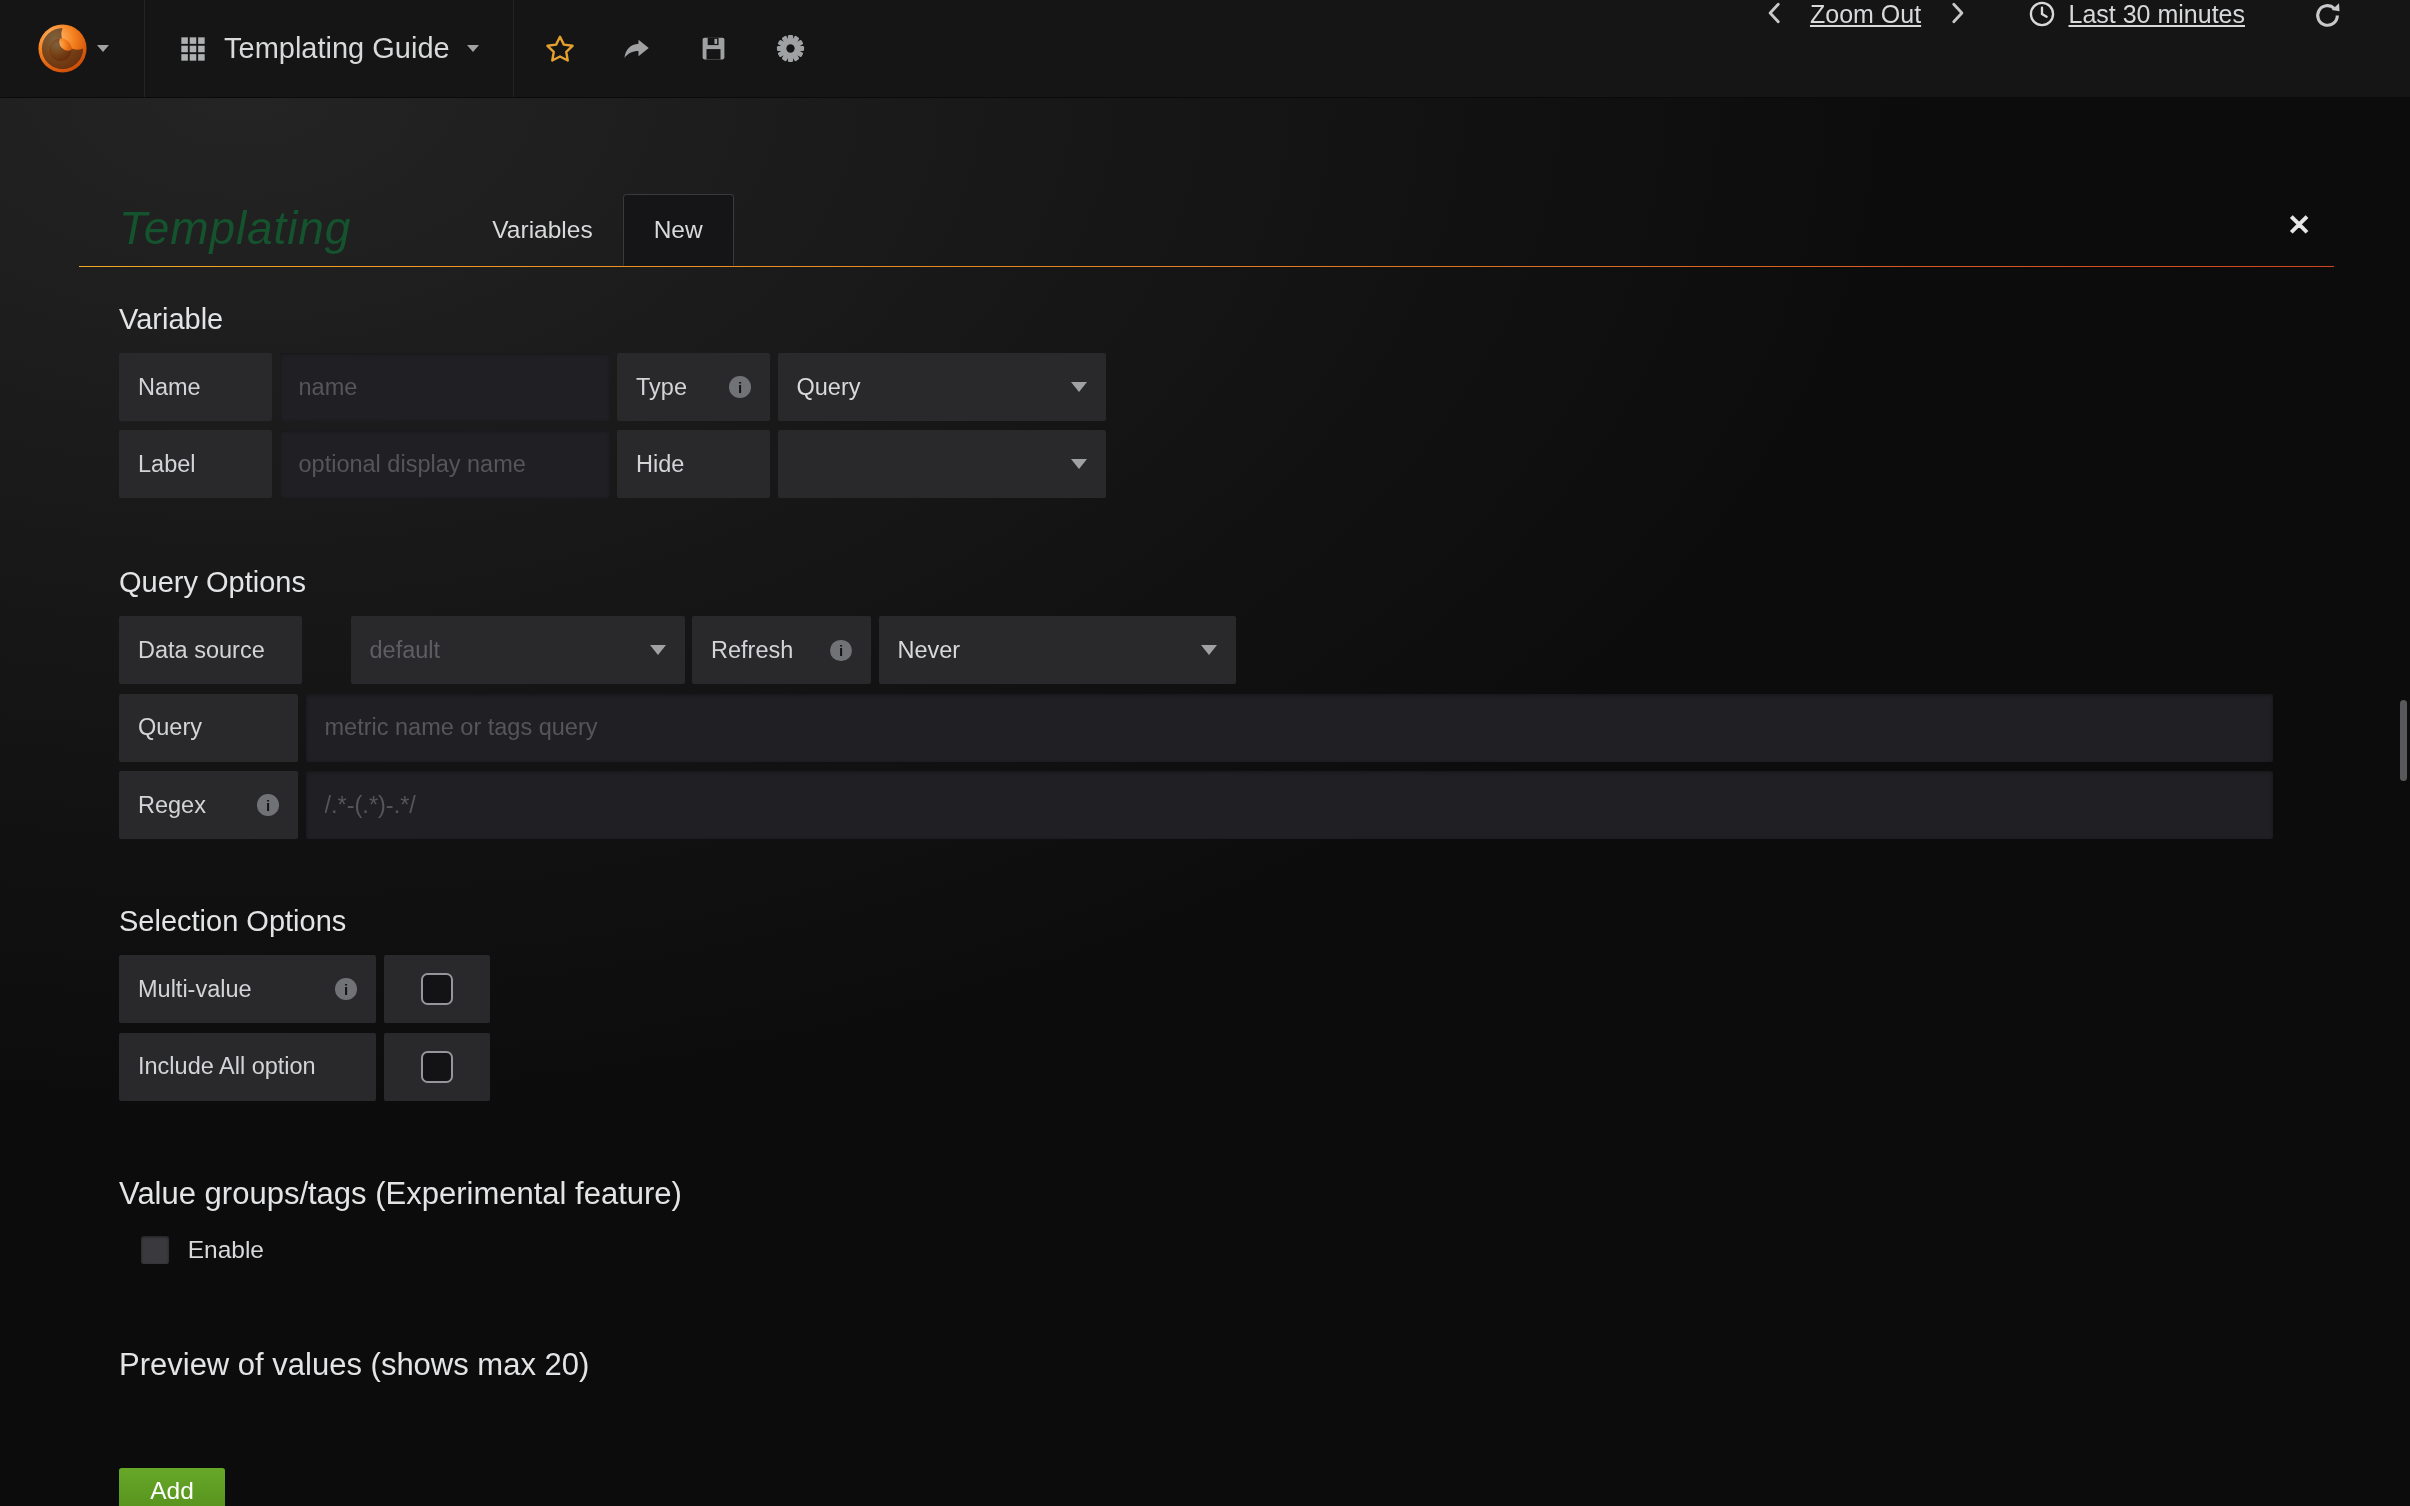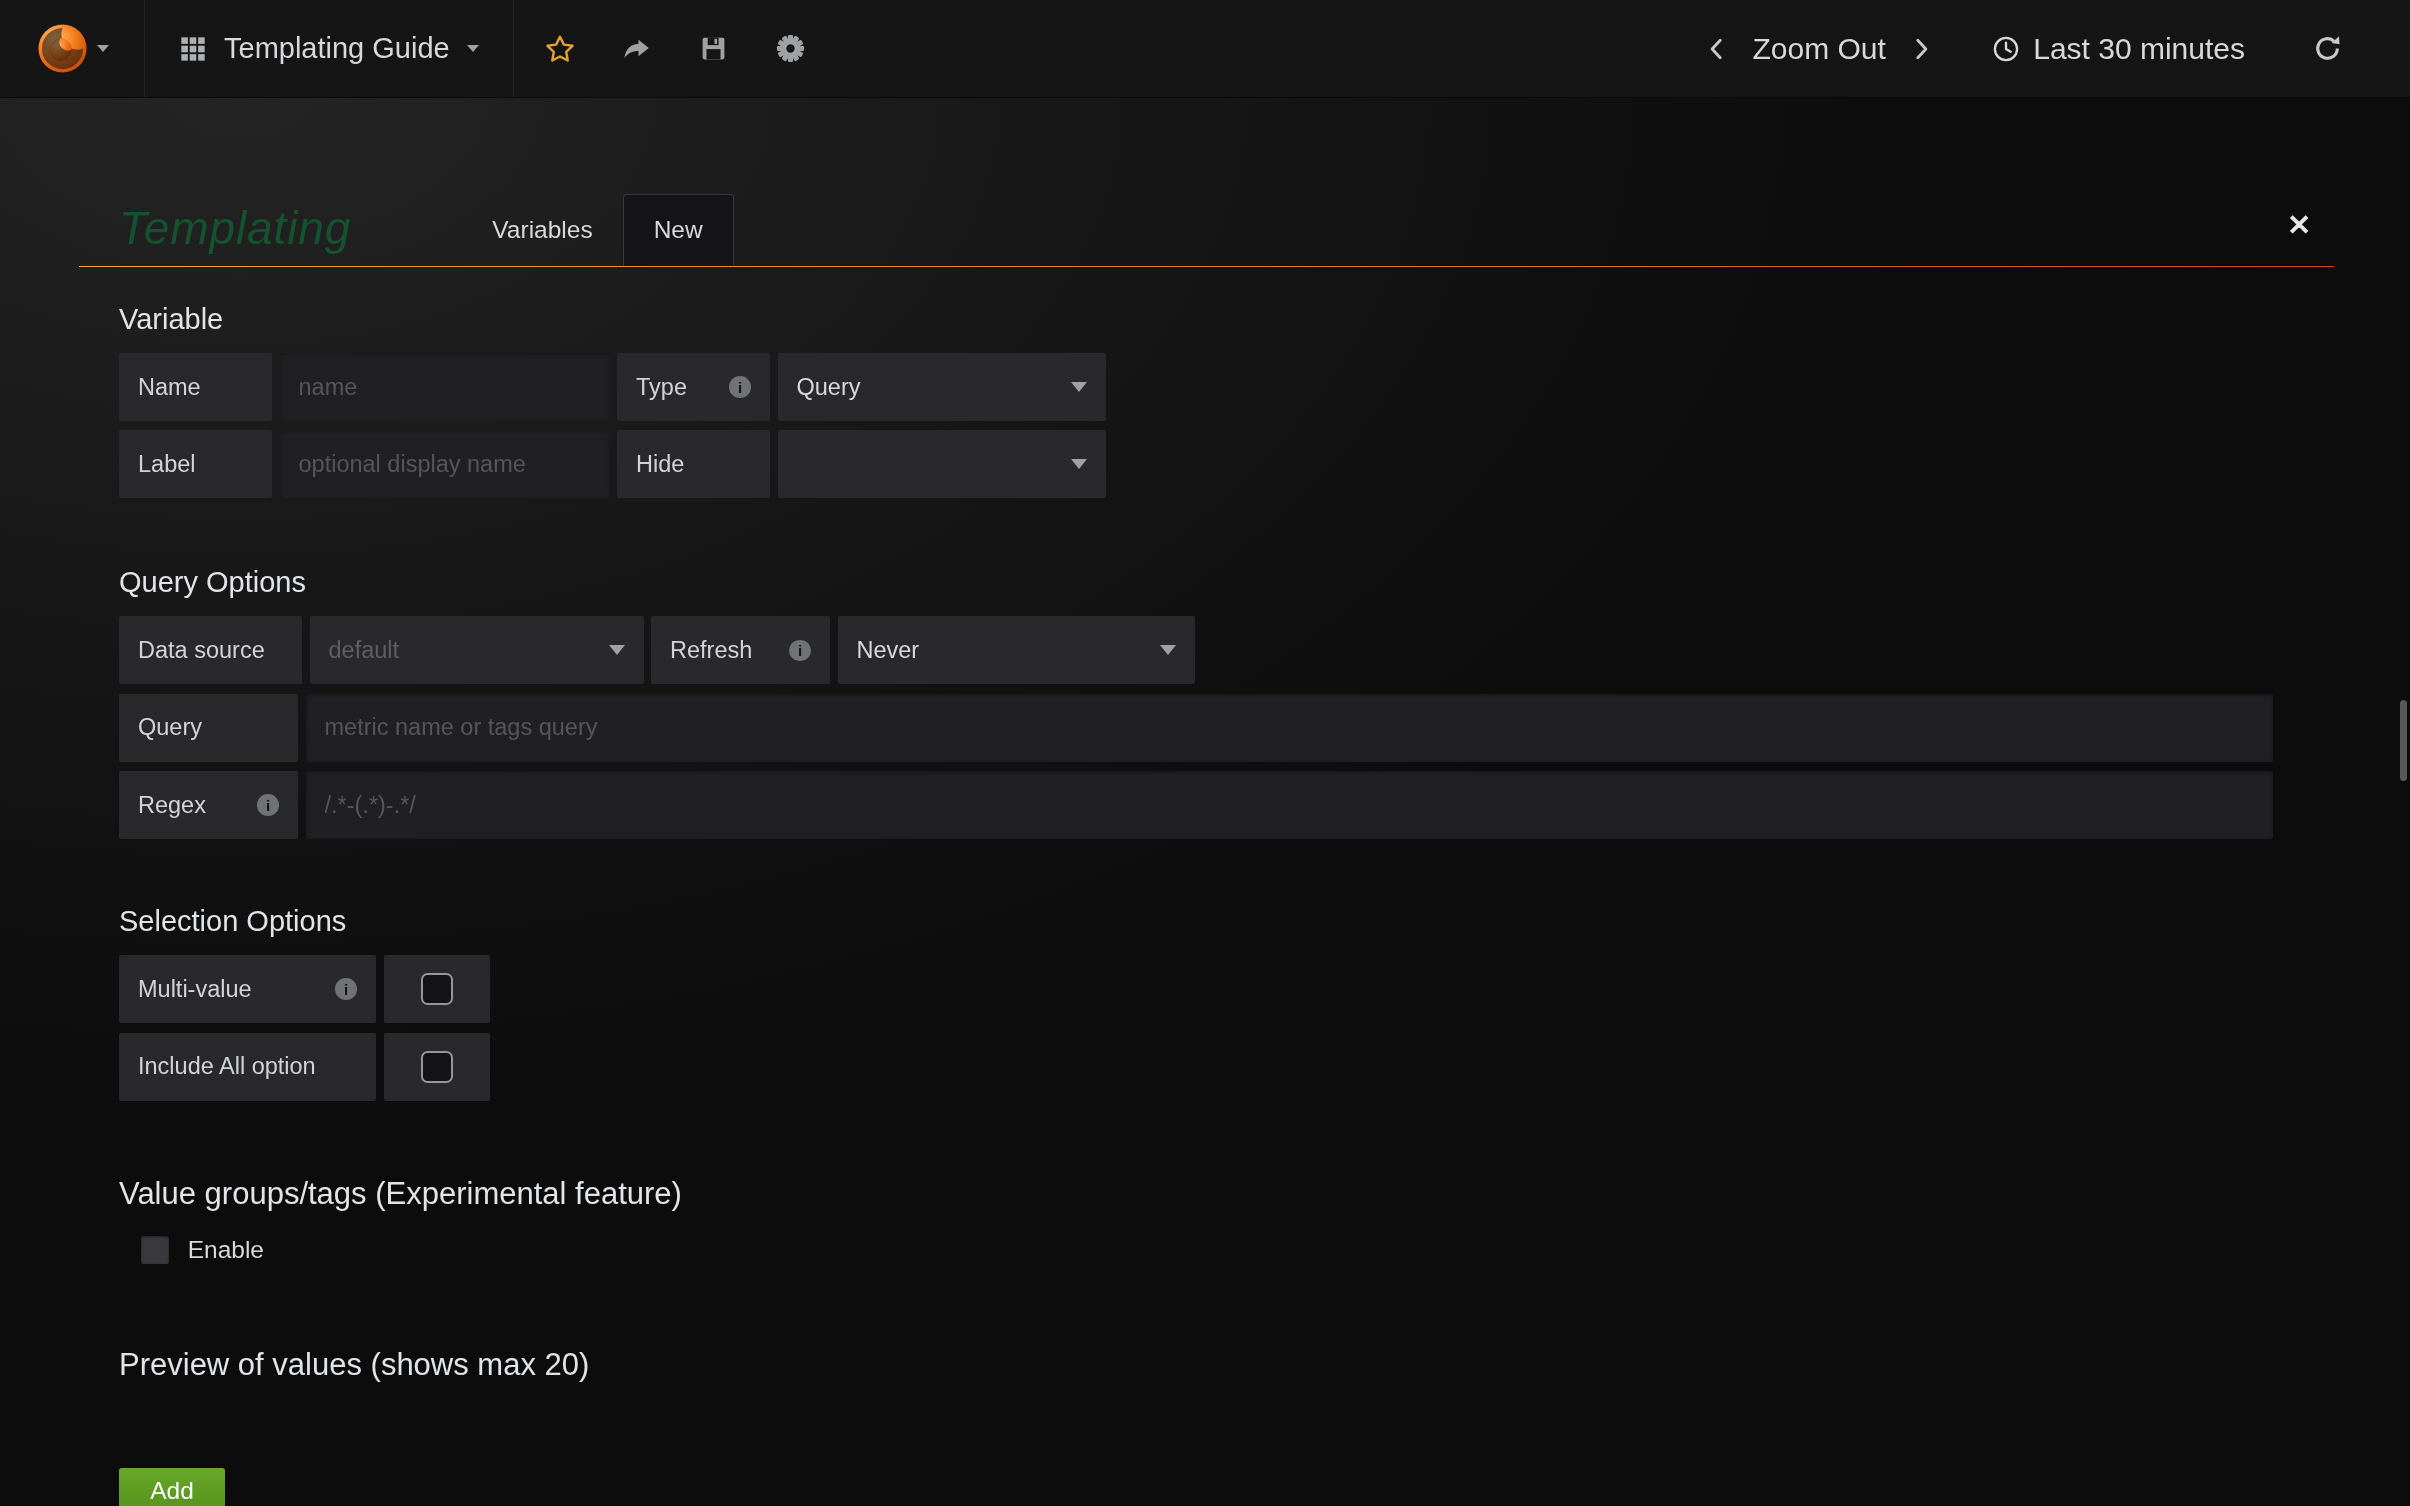--- a/index.html
+++ b/index.html
@@ -42,22 +42,22 @@
     width: 0; height: 0;
     border-left: 8.5px solid transparent; border-right: 8.5px solid transparent;
     border-top: 10.4px solid #9fa1a3;
     display: inline-block;
   }
   .caret-sm { border-left-width: 6.6px; border-right-width: 6.6px; border-top-width: 7.5px; }
 
   .time-controls { margin-left: auto; display: flex; align-items: center; padding-right: 55px; }
   .tc-btn {
     background: none; border: 0; cursor: pointer; padding: 0 13px;
-    height: 98px; display: flex; align-items: center; gap: 13px;
-    color: #d8d9da; font-size: 30px; font-family: inherit;
+    height: 98px; display: flex; gap: 13px;
+    color: #d8d9da; font-size: 25px; font-family: inherit; text-decoration: underline;
   }
   .zoom-out-btn { padding: 0 9.4px; }
   .time-range-btn { margin-left: 32px; }
   .refresh-btn { margin-left: 41px; }
 
   
   .page-header {
     margin: 96px 77px 0 79px;
     display: flex; align-items: flex-end;
     border-width: 0 0 1.9px 0; border-style: solid;
@@ -118,21 +118,21 @@
   }
   .gf-select .muted { color: #5e5e63; }
   .info-icon {
     width: 21.7px; height: 21.7px; border-radius: 50%;
     background: #717276; color: #141415;
     font-size: 15px; font-weight: bold; font-style: normal;
     display: inline-flex; align-items: center; justify-content: center;
     margin-left: 13px; cursor: pointer; flex: 0 0 auto;
   }
   .w163 { width: 153px; } .w350 { width: 330px; } .w348 { width: 328px; }
-  .w194 { width: 183px; } .w371 { width: 334px; } .w190 { width: 179px; }
+  .w194 { width: 183px; } .w371 { width: 334px; margin-left: 41px; } .w190 { width: 179px; }
   .w379 { width: 357px; } .w2089 { width: 1967px; } .w273 { width: 257px; }
 
   .gf-switch {
     width: 106px; background: #29292c; border-radius: 1.9px;
     display: flex; align-items: center; justify-content: center;
     cursor: pointer;
   }
   .cbox {
     width: 32px; height: 32px;
     border: 2.8px solid #94969a; border-radius: 6.6px;

